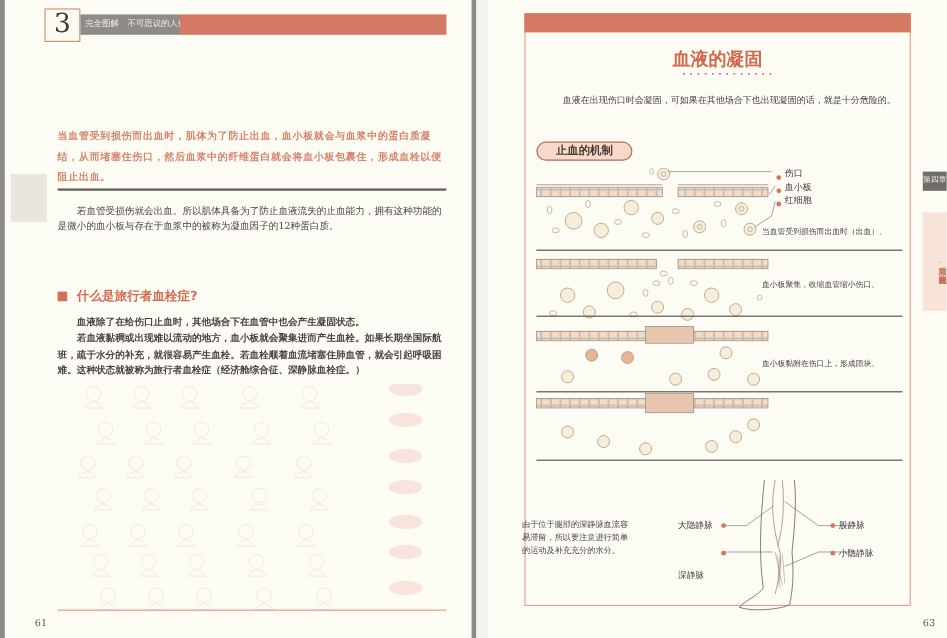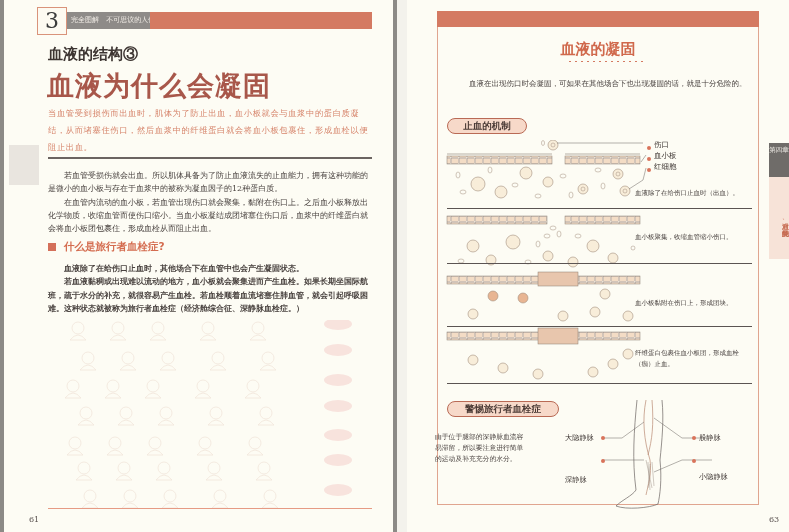--- a/index.html
+++ b/index.html
@@ -13,21 +13,21 @@
   .page-right { left: 407px; width: 382px; }
 
   
   .chapter-box { position: absolute; left: 33px; top: 7px; width: 30px; height: 28px; border: 1.5px solid #d9937a; background: #fdfaf1; font-family: "DejaVu Serif", serif; font-size: 22px; color: #3b3b3b; text-align: center; line-height: 26px; }
   .header-strip-gray { position: absolute; left: 63px; top: 12px; width: 83px; height: 17px; background: #8e8b88; color: #f4efe8; font-size: 7px; line-height: 17px; padding-left: 4px; white-space: nowrap; }
   .header-strip-gray span { margin-right: 5px; }
   .header-strip-red { position: absolute; left: 146px; top: 12px; width: 222px; height: 17px; background: #d47a62; }
 
   .subtitle { position: absolute; left: 44px; top: 45px; font-size: 15px; font-weight: bold; color: #3d3532; font-family: "DejaVu Serif", serif; }
   .main-title { position: absolute; left: 43px; top: 68px; font-size: 27px; font-weight: bold; color: #a8574a; letter-spacing: 1px; }
-  .lead { position: absolute; left: 44px; top: 105px; width: 324px; font-size: 8.3px; line-height: 17px; color: #d6836a; letter-spacing: 0.6px; font-family: "DejaVu Serif", serif; }
+  .lead { position: absolute; left: 44px; top: 105px; width: 324px; font-size: 8.3px; line-height: 17px; color: #d6836a; letter-spacing: 0.6px; font-family: "DejaVu Serif", serif; font-weight: bold; }
   .rule-dark { position: absolute; left: 44px; top: 157px; width: 324px; height: 1.5px; background: #6b6461; }
 
   .body-text { position: absolute; left: 44px; width: 324px; font-size: 8px; line-height: 13.3px; color: #4a4340; font-family: "DejaVu Serif", serif; }
   .body-text p { text-indent: 2em; }
   .bt1 { top: 169px; }
   .section-head { position: absolute; left: 44px; top: 240px; font-size: 10.5px; font-weight: bold; color: #d46c4f; display: flex; align-items: center; }
   .section-head .sq { width: 8px; height: 8px; background: #d4705a; margin-right: 8px; display: inline-block; }
   .bt2 { top: 262px; font-weight: bold; }
 
   .ghost-tab { position: absolute; left: 5px; top: 145px; width: 30px; height: 40px; background: #e9e5df; }
@@ -50,45 +50,42 @@
   .diagram { position: absolute; left: 36px; width: 310px; }
   .diag-cap { position: absolute; font-size: 6.5px; color: #4a4340; line-height: 11px; font-family: "DejaVu Serif", serif; }
   .diag-rule { position: absolute; left: 40px; width: 305px; height: 1px; background: #5b5452; }
   .label-dot { position: absolute; font-size: 7.5px; color: #3d3532; display: flex; align-items: flex-end; }
   .label-dot i { width: 4px; height: 4px; border-radius: 50%; background: #d9735a; display: inline-block; margin-right: 3px; }
 
   .dvt-text { position: absolute; left: 28px; top: 432px; width: 92px; font-size: 6.8px; line-height: 11px; color: #4a4340; font-family: "DejaVu Serif", serif; }
   .vein-label { position: absolute; font-size: 7.2px; color: #3d3532; white-space: nowrap; }
   .vein-label-dot { position: absolute; width: 4px; height: 4px; border-radius: 50%; background: #d9735a; }
 
-  .side-tab-dark { position: absolute; left: 362px; top: 143px; width: 20px; height: 34px; background: #6f6c69; color: #efece6; font-size: 6.5px; line-height: 10px; text-align: center; padding-top: 2px; }
+  .side-tab-dark { position: absolute; left: 362px; top: 143px; width: 20px; height: 16px; background: #6f6c69; color: #efece6; font-size: 6.5px; line-height: 10px; text-align: center; padding-top: 2px; }
   .side-tab-light { position: absolute; left: 362px; top: 177px; width: 20px; height: 82px; background: #f7e3d8; color: #c66a50; font-size: 7px; line-height: 9px; text-align: center; padding-top: 4px; writing-mode: vertical-rl; }
   .page-num-right { position: absolute; left: 362px; top: 515px; font-size: 8px; color: #5a5250; font-family: "DejaVu Serif", serif; }
 </style>
 </head>
 <body>
 
 <div class="page page-left">
   <div class="ghost-tab"></div>
 
   <div class="chapter-box">3</div>
   <div class="header-strip-gray">
     <span>完全图解</span>
     <span>不可思议的人体</span>
   </div>
   <div class="header-strip-red"></div>
 
-  <div class="subtitle">血液的结构③</div>
-  <div class="main-title">血液为什么会凝固</div>
   <div class="lead">当血管受到损伤而出血时，肌体为了防止出血，血小板就会与血浆中的蛋白质凝结，从而堵塞住伤口，然后血浆中的纤维蛋白就会将血小板包裹住，形成血栓以便阻止出血。</div>
   <div class="rule-dark"></div>
 
   <div class="body-text bt1">
     <p>若血管受损伤就会出血。所以肌体具备为了防止血液流失的止血能力，拥有这种功能的是微小的血小板与存在于血浆中的被称为凝血因子的12种蛋白质。</p>
-    <p>在血管内流动的血小板，若血管出现伤口就会聚集，黏附在伤口上。之后血小板释放出化学物质，收缩血管而使伤口缩小。当血小板凝结成团堵塞住伤口后，血浆中的纤维蛋白就会将血小板团包裹住，形成血栓从而阻止出血。</p>
   </div>
 
   <div class="section-head">
     <span class="sq"></span>
     <span>什么是旅行者血栓症?</span>
   </div>
 
   <div class="body-text bt2">
     <p>血液除了在给伤口止血时，其他场合下在血管中也会产生凝固状态。</p>
     <p>若血液黏稠或出现难以流动的地方，血小板就会聚集进而产生血栓。如果长期坐国际航班，疏于水分的补充，就很容易产生血栓。若血栓顺着血流堵塞住肺血管，就会引起呼吸困难。这种状态就被称为旅行者血栓症（经济舱综合征、深静脉血栓症。）</p>
@@ -251,30 +248,28 @@
     </div>
   <div class="label-dot" style="left:240px;top:151px;">
       <i></i>
       <span>血小板</span>
     </div>
   <div class="label-dot" style="left:240px;top:162px;">
       <i></i>
       <span>红细胞</span>
     </div>
 
-  <div class="diag-cap" style="left:228px;top:188px;width:120px;">血液除了在给伤口止血时（出血）。</div>
+  <div class="diag-cap" style="left:228px;top:188px;width:120px;">当血管受到损伤而出血时（出血）。</div>
   <div class="diag-rule" style="top:208px;"></div>
   <div class="diag-cap" style="left:228px;top:232px;width:120px;">血小板聚集，收缩血管缩小伤口。</div>
   <div class="diag-rule" style="top:263px;"></div>
   <div class="diag-cap" style="left:228px;top:298px;width:120px;">血小板黏附在伤口上，形成团块。</div>
   <div class="diag-rule" style="top:326px;"></div>
-  <div class="diag-cap" style="left:228px;top:348px;width:112px;">纤维蛋白包裹住血小板团，形成血栓（痂）止血。</div>
   <div class="diag-rule" style="top:383px;"></div>
 
-  <div class="pill pill2">警惕旅行者血栓症</div>
   <div class="dvt-text">由于位于腿部的深静脉血流容易滞留，所以要注意进行简单的运动及补充充分的水分。</div>
 
   <svg style="position:absolute;left:195px;top:400px;width:110px;height:112px;" viewBox="0 0 110 112">
     <g fill="none" stroke="#6b6461" stroke-width="0.7">
       <path d="M35 0 C32 30 30 60 34 90 C30 96 20 100 14 106 C24 110 48 108 56 104 C58 95 60 80 58 60 C60 40 62 20 60 0"></path>
       <path d="M44 0 C40 20 42 40 48 60 C50 75 46 85 44 95" stroke="#b98a72"></path>
       <path d="M50 0 C52 25 50 40 46 55" stroke="#b98a72"></path>
     </g>
     <g stroke="#8a7c72" stroke-width="0.4">
       <path d="M44 60 L50 88 M46 62 L48 90 M48 64 L46 88 M50 62 L52 86"></path>
@@ -285,20 +280,20 @@
       <path d="M0 60 L42 60"></path>
       <path d="M110 60 L80 60 L52 72"></path>
     </g>
   </svg>
   <div class="vein-label" style="left:158px;top:433px;">大隐静脉</div>
   <div class="vein-label-dot" style="left:194px;top:436px;"></div>
   <div class="vein-label" style="left:292px;top:433px;">股静脉</div>
   <div class="vein-label-dot" style="left:285px;top:436px;"></div>
   <div class="vein-label" style="left:158px;top:475px;">深静脉</div>
   <div class="vein-label-dot" style="left:194px;top:459px;"></div>
-  <div class="vein-label" style="left:292px;top:456px;margin-top:16px;">小隐静脉</div>
+  <div class="vein-label" style="left:292px;top:456px;">小隐静脉</div>
   <div class="vein-label-dot" style="left:285px;top:459px;"></div>
 
   <div class="side-tab-dark">第四章</div>
   <div class="side-tab-light">对血液、免疫的疑问</div>
 
   <div class="page-num-right">63</div>
 </div>
 
 </body></html>

